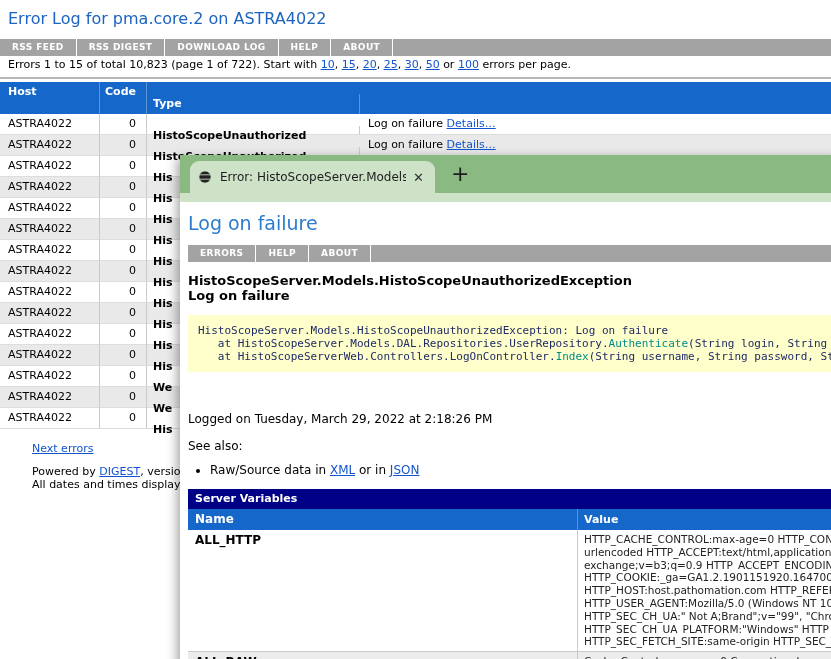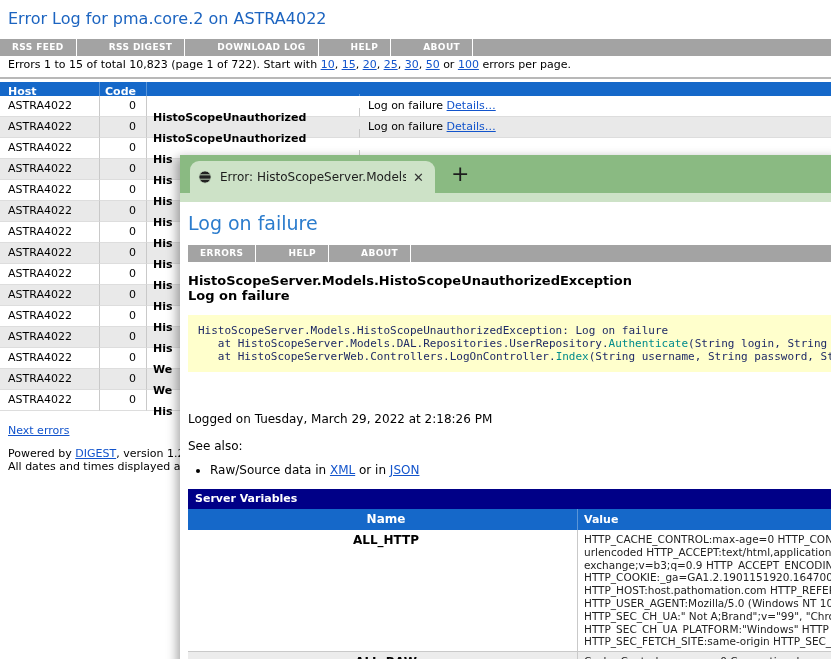--- a/index.html
+++ b/index.html
@@ -9,41 +9,41 @@
     --code-bg:#ffffcc; --code-text:#1f2a66; --method-teal:#008b8b;
   }
   *{box-sizing:border-box;margin:0;padding:0;}
   html,body{width:831px;height:659px;overflow:hidden;background:#fff;
     font-family:"DejaVu Sans","Liberation Sans",sans-serif;color:#000;position:relative;}
   a{color:var(--link-blue);text-decoration:underline;cursor:pointer;}
 
   
   .page{position:absolute;inset:0;}
   .page-title{font-size:16px;font-weight:400;color:var(--title-blue);margin:9px 0 0 8px;}
-  .gbar{background:var(--toolbar-gray);height:17px;display:flex;align-items:stretch;margin-top:11px;gap:20px;}
+  .gbar{background:var(--toolbar-gray);height:17px;display:flex;align-items:stretch;margin-top:11px;}
   .gbar .btn{background:transparent;border:none;border-right:1px solid #fff;color:#fff;
     font-family:"DejaVu Sans",sans-serif;font-size:9px;font-weight:bold;padding:0 12px;
     letter-spacing:.4px;cursor:pointer;line-height:17px;}
   .summary{font-size:11px;margin:2px 0 0 8px;}
   .hr{height:2px;background:#b8b8b8;margin-top:6px;}
 
   .etable{margin-top:3px;font-size:11px;}
   .etable .tr{display:flex;height:21px;line-height:20px;}
   .etable .tr:nth-child(even){background:var(--row-alt);}
-  .etable .th-row{display:flex;height:14px;line-height:20px;background:var(--table-header-blue);
+  .etable .th-row{display:flex;height:32px;line-height:20px;background:var(--table-header-blue);
     color:#fff;font-weight:bold;}
   .etable .c1{width:100px;padding-left:8px;border-right:1px solid #c9c9c9;}
   .etable .c2{width:47px;text-align:right;padding-right:10px;border-right:1px solid #c9c9c9;}
   .etable .c3{width:213px;padding-left:6px;border-right:1px solid #c9c9c9;margin-top:12px;}
   .etable .c4{flex:1;padding-left:8px;}
   .etable .th-row .c1,.etable .th-row .c2,.etable .th-row .c3{border-right:1px solid #5a95d8;}
   .etable .tr .c1,.etable .tr .c2,.etable .tr .c3,.etable .tr .c4{border-bottom:1px solid #ddd;}
   .etable .type{font-weight:bold;}
 
-  .leftcol{width:184px;overflow:hidden;white-space:nowrap;font-size:11px;}
+  .leftcol{width:184px;overflow:hidden;white-space:nowrap;font-size:11px;margin-left:24px;}
   .next-errors{margin:13px 0 0 8px;}
   .powered{margin:10px 0 0 8px;line-height:13px;}
 
   
   .overlay{position:absolute;left:180px;top:155px;width:660px;height:520px;background:#fff;
     box-shadow:-3px 3px 10px rgba(0,0,0,.35);}
   .tabbar{height:38px;background:var(--tab-dark);display:flex;align-items:flex-end;}
   .tab{margin-left:10px;width:245px;height:32px;background:var(--tab-light);
     border-radius:9px 9px 0 0;display:flex;align-items:center;padding:0 8px;cursor:pointer;}
   .tab-title{flex:1;font-size:12px;color:#1d1d1d;white-space:nowrap;overflow:hidden;margin:0 4px 0 8px;}
@@ -63,21 +63,21 @@
   .logged{margin-top:40px;font-size:12px;}
   .seealso{margin-top:13px;font-size:12px;}
   .bullet{margin:10px 0 0 22px;font-size:12px;list-style:disc;}
   .sv-title{margin-top:12px;background:var(--navy);color:#fff;font-size:11px;font-weight:bold;
     height:20px;line-height:20px;padding-left:7px;}
   .sv-head{display:flex;background:var(--table-header-blue);color:#fff;font-size:11px;
     font-weight:bold;height:21px;line-height:21px;}
   .sv-row{display:flex;border-bottom:1px solid #c9c9c9;}
   .sv-row.alt{background:#ececec;}
   .sv-name{width:390px;padding:3px 0 3px 7px;border-right:1px solid #c9c9c9;
-    font-size:12px;font-weight:bold;flex:none;text-align:center;}
+    font-size:12px;font-weight:bold;flex:none;}
   .sv-head .sv-name{font-weight:bold;padding:0 0 0 7px;border-right:1px solid #5a95d8;}
   .sv-value{flex:1;padding:3px 0 3px 6px;font-size:10.5px;line-height:12.8px;color:#222;overflow:hidden;}
   .vline{white-space:nowrap;overflow:hidden;}
 </style>
 </head>
 <body>
 
 <div class="page">
   <h1 class="page-title">Error Log for pma.core.2 on ASTRA4022</h1>
 

